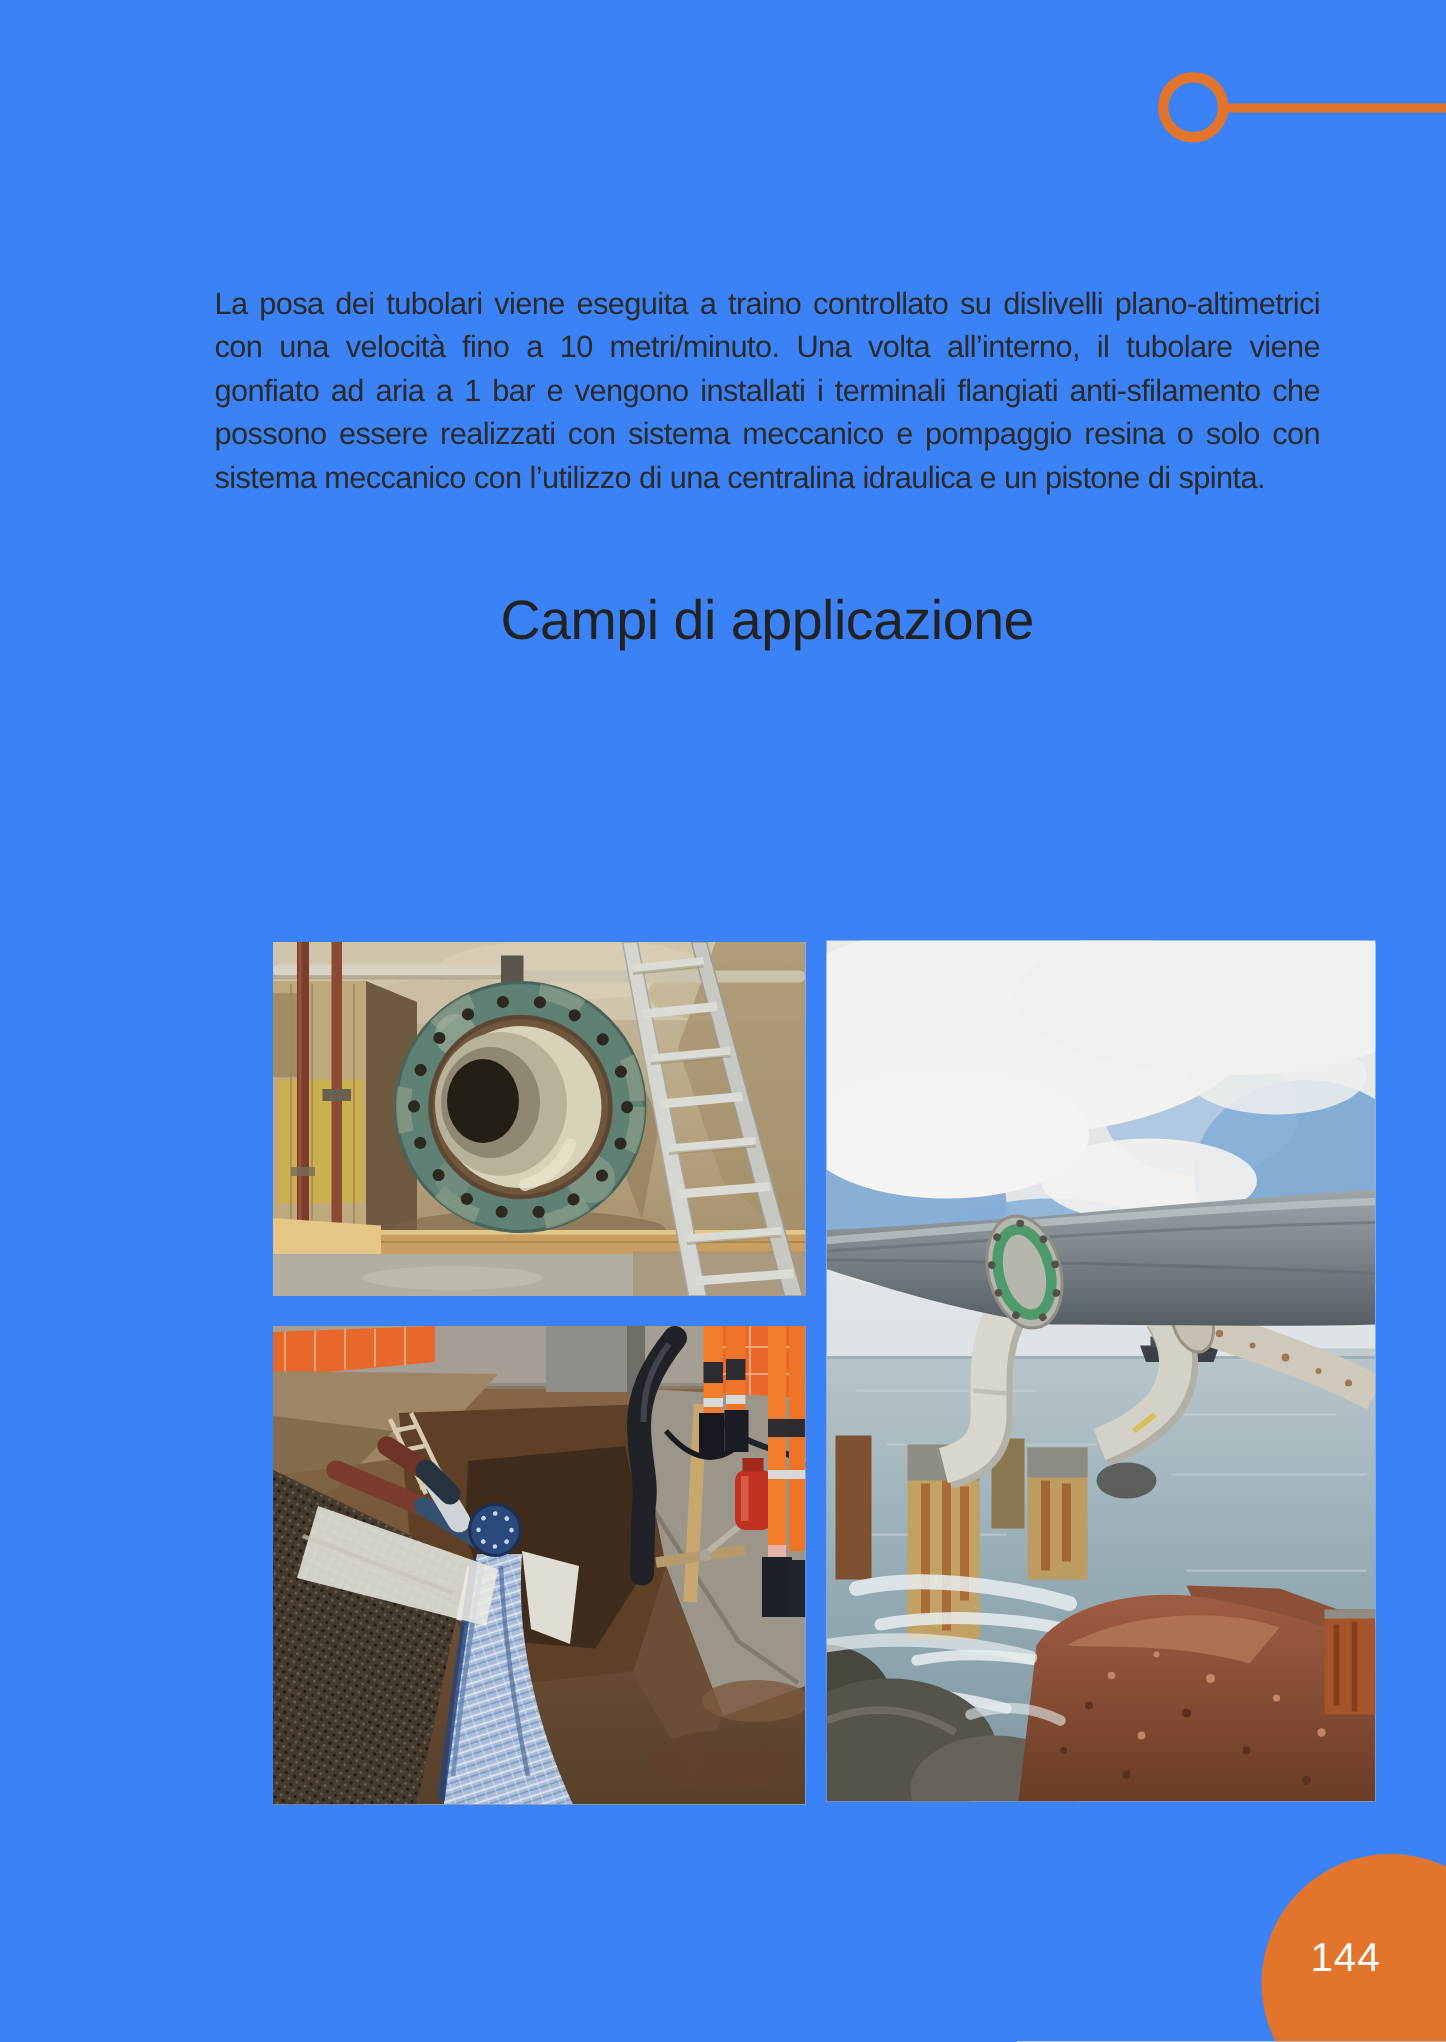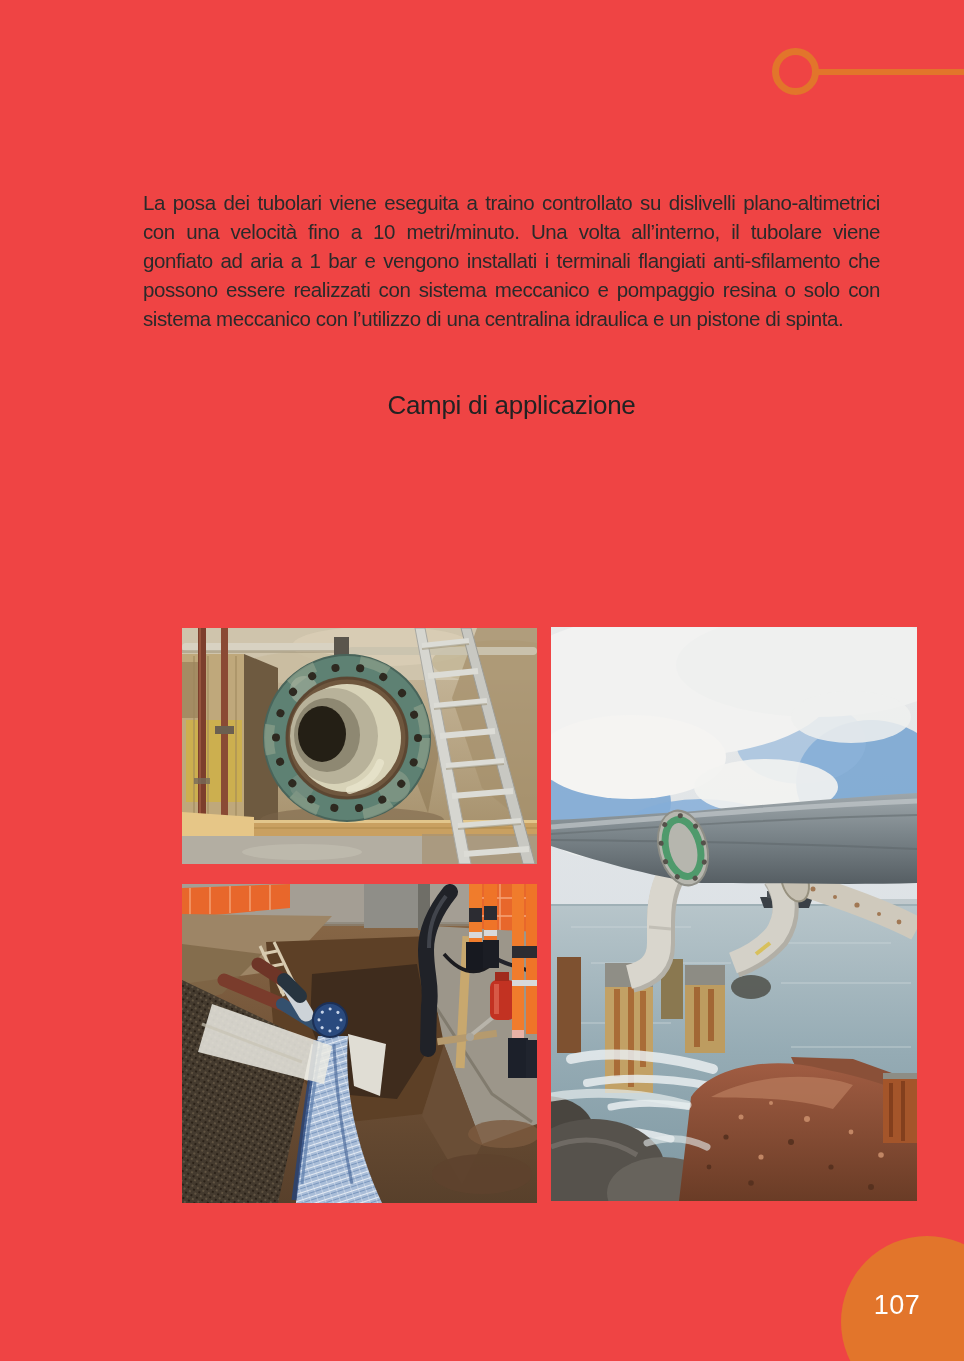--- a/index.html
+++ b/index.html
@@ -1,19 +1,19 @@
 <!DOCTYPE html>
 <html lang="it"><head>
 <meta charset="utf-8">
 <style>
   html,body{margin:0;padding:0;background:#ffffff;}
   .page{
     position:relative;
     width:964px;height:1361px;
-    background:#ef4444;
+    background:#3b82f6;
     overflow:hidden;
     font-family:"Liberation Sans","DejaVu Sans",sans-serif;
     color:#262626;
   }
   
   .deco-ring{
     position:absolute;left:772px;top:48px;width:47px;height:47px;
     box-sizing:border-box;border:7px solid #e2752b;border-radius:50%;
   }
   .deco-line{
@@ -23,21 +23,21 @@
   
   .body-par{
     position:absolute;left:143px;width:737px;
     font-size:20.5px;line-height:29px;letter-spacing:-0.4px;
     text-align:justify;color:#2a2a2a;
   }
   .par1{top:167px;}
   .par2{top:431px;}
   .section-heading{
     position:absolute;left:143px;top:366px;width:737px;
-    font-size:26px;line-height:34px;letter-spacing:-0.3px;
+    font-size:37px;line-height:34px;letter-spacing:-0.3px;
     text-align:center;color:#222222;font-weight:400;
   }
   
   .photo{position:absolute;overflow:hidden;background:#ccc;}
   .photo svg{display:block;width:100%;height:100%;}
   .photo-a{left:142px;top:612px;width:355px;height:236px;}
   .photo-b{left:142px;top:868px;width:355px;height:319px;}
   .photo-c{left:511px;top:611px;width:366px;height:574px;}
   
   .page-circle{
@@ -427,15 +427,15 @@
       <rect x="332" y="446" width="34" height="70" fill="#a4552a"></rect>
       <rect x="332" y="446" width="34" height="6" fill="#8d8d85"></rect>
       <path d="M340,456 L340,510 M352,454 L352,514" stroke="#7c3a1a" stroke-width="4" opacity="0.8"></path>
 
       <path d="M0,470 C50,462 100,468 136,478" stroke="#e6ecec" stroke-width="9" fill="none" opacity="0.7" stroke-linecap="round"></path>
       <path d="M96,516 C120,508 140,512 156,520" stroke="#e6ecec" stroke-width="7" fill="none" opacity="0.6" stroke-linecap="round"></path>
     </svg>
   </figure>
 
   <div class="page-circle"></div>
-  <div class="page-number">107</div>
+  <div class="page-number">144</div>
 
 </div>
 
 </body></html>

